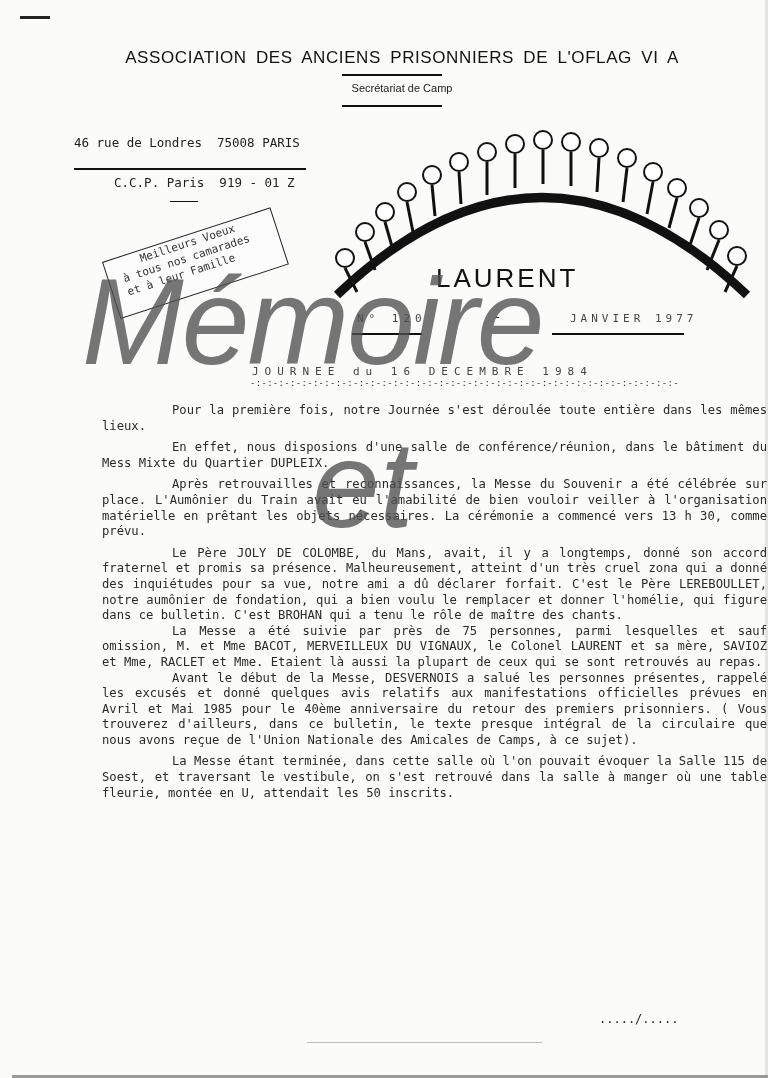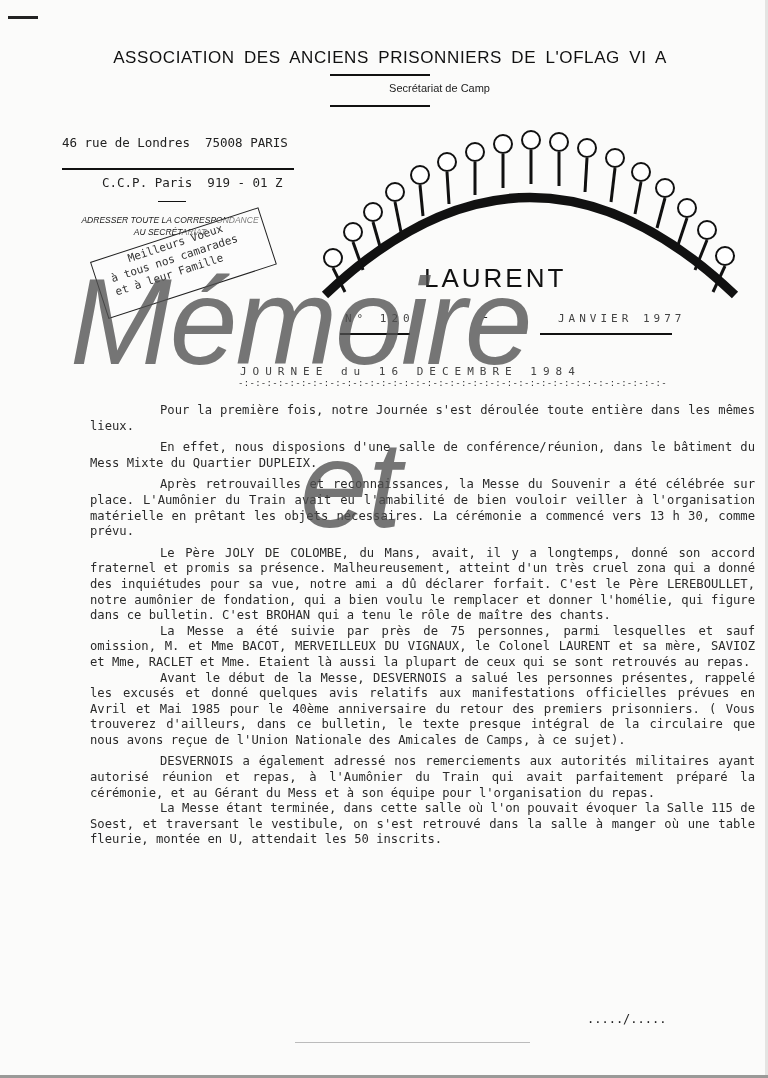--- a/index.html
+++ b/index.html
@@ -2,33 +2,33 @@
 <html><head>
   <meta charset="utf-8">
   <style>
     html, body { margin: 0; padding: 0; }
     body {
       width: 768px; height: 1078px; position: relative; overflow: hidden;
       background: #fbfbfa;
       font-family: "DejaVu Sans Mono", monospace;
       color: #222;
     }
-    .page { position: absolute; inset: 0; }
+    .page { position: absolute; inset: 0; margin-left: 12px; }
     .corner-mark { position: absolute; left: 8px; top: 16px; width: 30px; height: 3px; background: #222; }
     .right-edge { position: absolute; right: 0; top: 0; width: 3px; height: 1078px; background: #e4e4e2; }
     .bottom-edge { position: absolute; left: 0; bottom: 0; width: 768px; height: 3px; background: #9a9a98; }
 
     .assoc-title {
       position: absolute; left: 40px; width: 700px; top: 48px; text-align: center;
       font-family: "Liberation Sans", sans-serif; font-size: 17px; letter-spacing: 0.6px;
       color: #111; word-spacing: 4px;
     }
     .rule { position: absolute; height: 2px; background: #111; }
     .secretariat {
-      position: absolute; left: 290px; width: 200px; top: 82px; text-align: right;
+      position: absolute; left: 290px; width: 200px; top: 82px; text-align: center;
       font-family: "Liberation Sans Narrow", "Liberation Sans", sans-serif; font-size: 11px; color: #222;
     }
     .address { position: absolute; left: 62px; top: 135px; font-size: 12.5px; color: #222; white-space: pre; }
     .ccp { position: absolute; left: 102px; top: 175px; font-size: 12.5px; color: #222; white-space: pre; }
     .adresser {
       position: absolute; left: 70px; top: 214px; width: 200px; text-align: center;
       font-family: "Liberation Sans", sans-serif; font-style: italic; font-size: 8.5px; color: #222; line-height: 12px;
     }
 
     .voeux-box {
@@ -82,24 +82,20 @@
 
   <div class="assoc-title">ASSOCIATION DES ANCIENS PRISONNIERS DE L'OFLAG VI A</div>
   <div class="rule" style="left:330px; top:74px; width:100px;"></div>
   <div class="secretariat">Secrétariat de Camp</div>
   <div class="rule" style="left:330px; top:105px; width:100px;"></div>
 
   <div class="address">46 rue de Londres  75008 PARIS</div>
   <div class="rule" style="left:62px; top:168px; width:232px; height:1.5px;"></div>
   <div class="ccp">C.C.P. Paris  919 - 01 Z</div>
   <div class="rule" style="left:158px; top:201px; width:28px; height:1px;"></div>
-  <div class="adresser">
-    <div>ADRESSER TOUTE LA CORRESPONDANCE</div>
-    <div>AU SECRÉTARIAT</div>
-  </div>
 
   <div class="voeux-box"></div>
   <div class="voeux-text">
     <div>Meilleurs Voeux</div>
     <div>à tous nos camarades</div>
     <div>et  à leur Famille</div>
   </div>
 
   <svg class="dancers" viewBox="0 0 450 180">
     <path d="M20 175 Q 225 -20 430 175" fill="none" stroke="#111" stroke-width="9"></path>
@@ -153,21 +149,20 @@
   <div class="journee">JOURNEE du 16 DECEMBRE 1984</div>
   <div class="journee-dashes">-:-:-:-:-:-:-:-:-:-:-:-:-:-:-:-:-:-:-:-:-:-:-:-:-:-:-:-:-:-:-:-:-:-:-:-:-:-</div>
 
   <div class="body-text">
     <p>Pour la première fois, notre Journée s'est déroulée toute entière dans les mêmes lieux.</p>
     <p>En effet, nous disposions d'une salle de conférence/réunion, dans le bâtiment du Mess Mixte du Quartier DUPLEIX.</p>
     <p>Après retrouvailles et reconnaissances, la Messe du Souvenir a été célébrée sur place. L'Aumônier du Train avait eu l'amabilité de bien vouloir veiller à l'organisation matérielle en prêtant les objets nécessaires. La cérémonie a commencé vers 13 h 30, comme prévu.</p>
     <p class="tight">Le Père JOLY DE COLOMBE, du Mans, avait, il y a longtemps, donné son accord fraternel et promis sa présence. Malheureusement, atteint d'un très cruel zona qui a donné des inquiétudes pour sa vue, notre ami a dû déclarer forfait. C'est le Père LEREBOULLET, notre aumônier de fondation, qui a bien voulu le remplacer et donner l'homélie, qui figure dans ce bulletin.  C'est BROHAN qui a tenu le rôle de maître des chants.</p>
     <p class="tight">La Messe a été suivie par près de 75 personnes, parmi lesquelles et sauf omission, M. et Mme BACOT, MERVEILLEUX DU VIGNAUX, le Colonel LAURENT et sa mère, SAVIOZ et Mme, RACLET et Mme. Etaient là aussi la plupart de ceux qui se sont retrouvés au repas.</p>
     <p>Avant le début de la Messe, DESVERNOIS a salué les personnes présentes, rappelé les excusés et donné quelques avis relatifs aux manifestations officielles prévues en Avril et Mai 1985 pour le 40ème anniversaire du retour des premiers prisonniers. ( Vous trouverez d'ailleurs, dans ce bulletin, le texte presque intégral de la circulaire que nous avons reçue de l'Union Nationale des Amicales de Camps, à ce sujet).</p>
-    <p class="tight">DESVERNOIS a également adressé nos remerciements aux autorités militaires ayant autorisé réunion et repas, à l'Aumônier du Train qui avait parfaitement préparé la cérémonie, et au Gérant du Mess et à son équipe pour l'organisation du repas.</p>
     <p>La Messe étant terminée, dans cette salle où l'on pouvait évoquer la Salle 115 de Soest, et traversant le vestibule, on s'est retrouvé  dans la salle à manger où une table fleurie, montée en U, attendait les 50 inscrits.</p>
   </div>
 
   <div class="continued">...../.....</div>
   <div class="bottom-rule"></div>
 
   <div class="wm wm-2">et</div>
   <div class="wm wm-1">Mémoire</div>
 </div>
 

